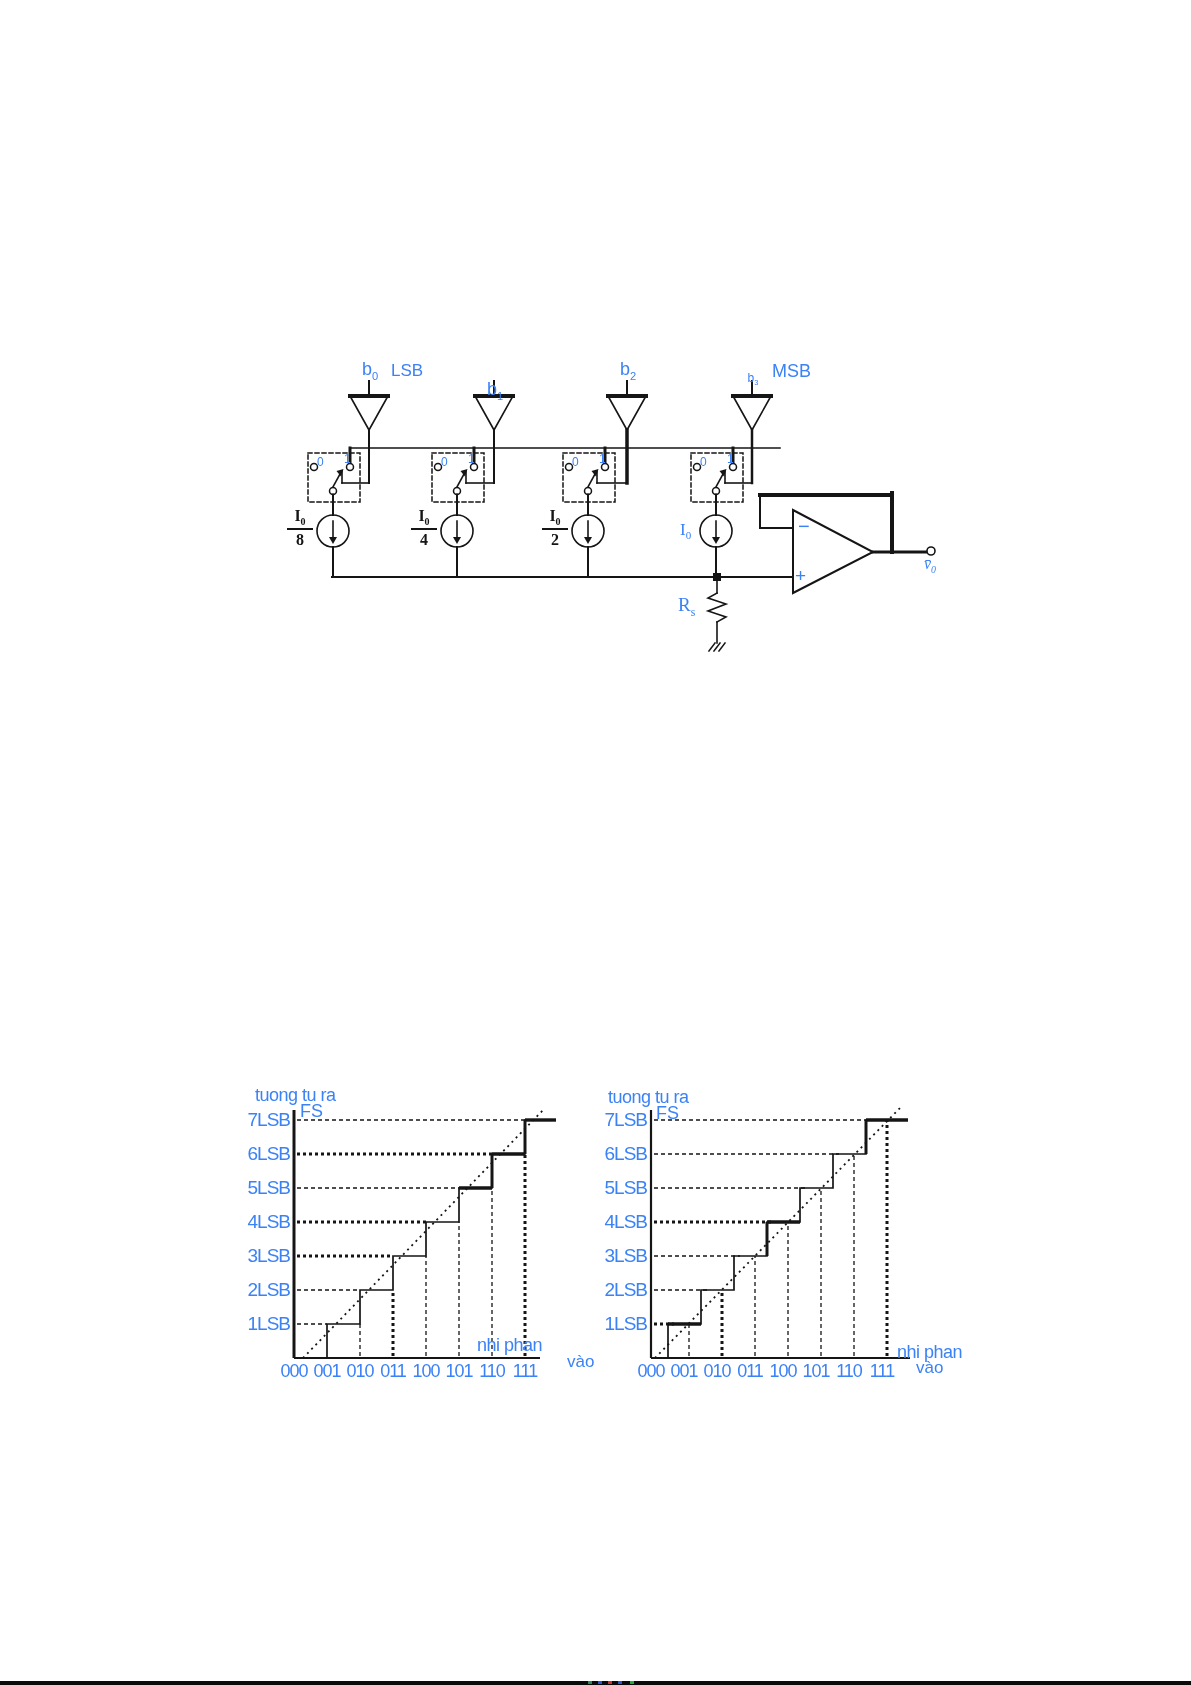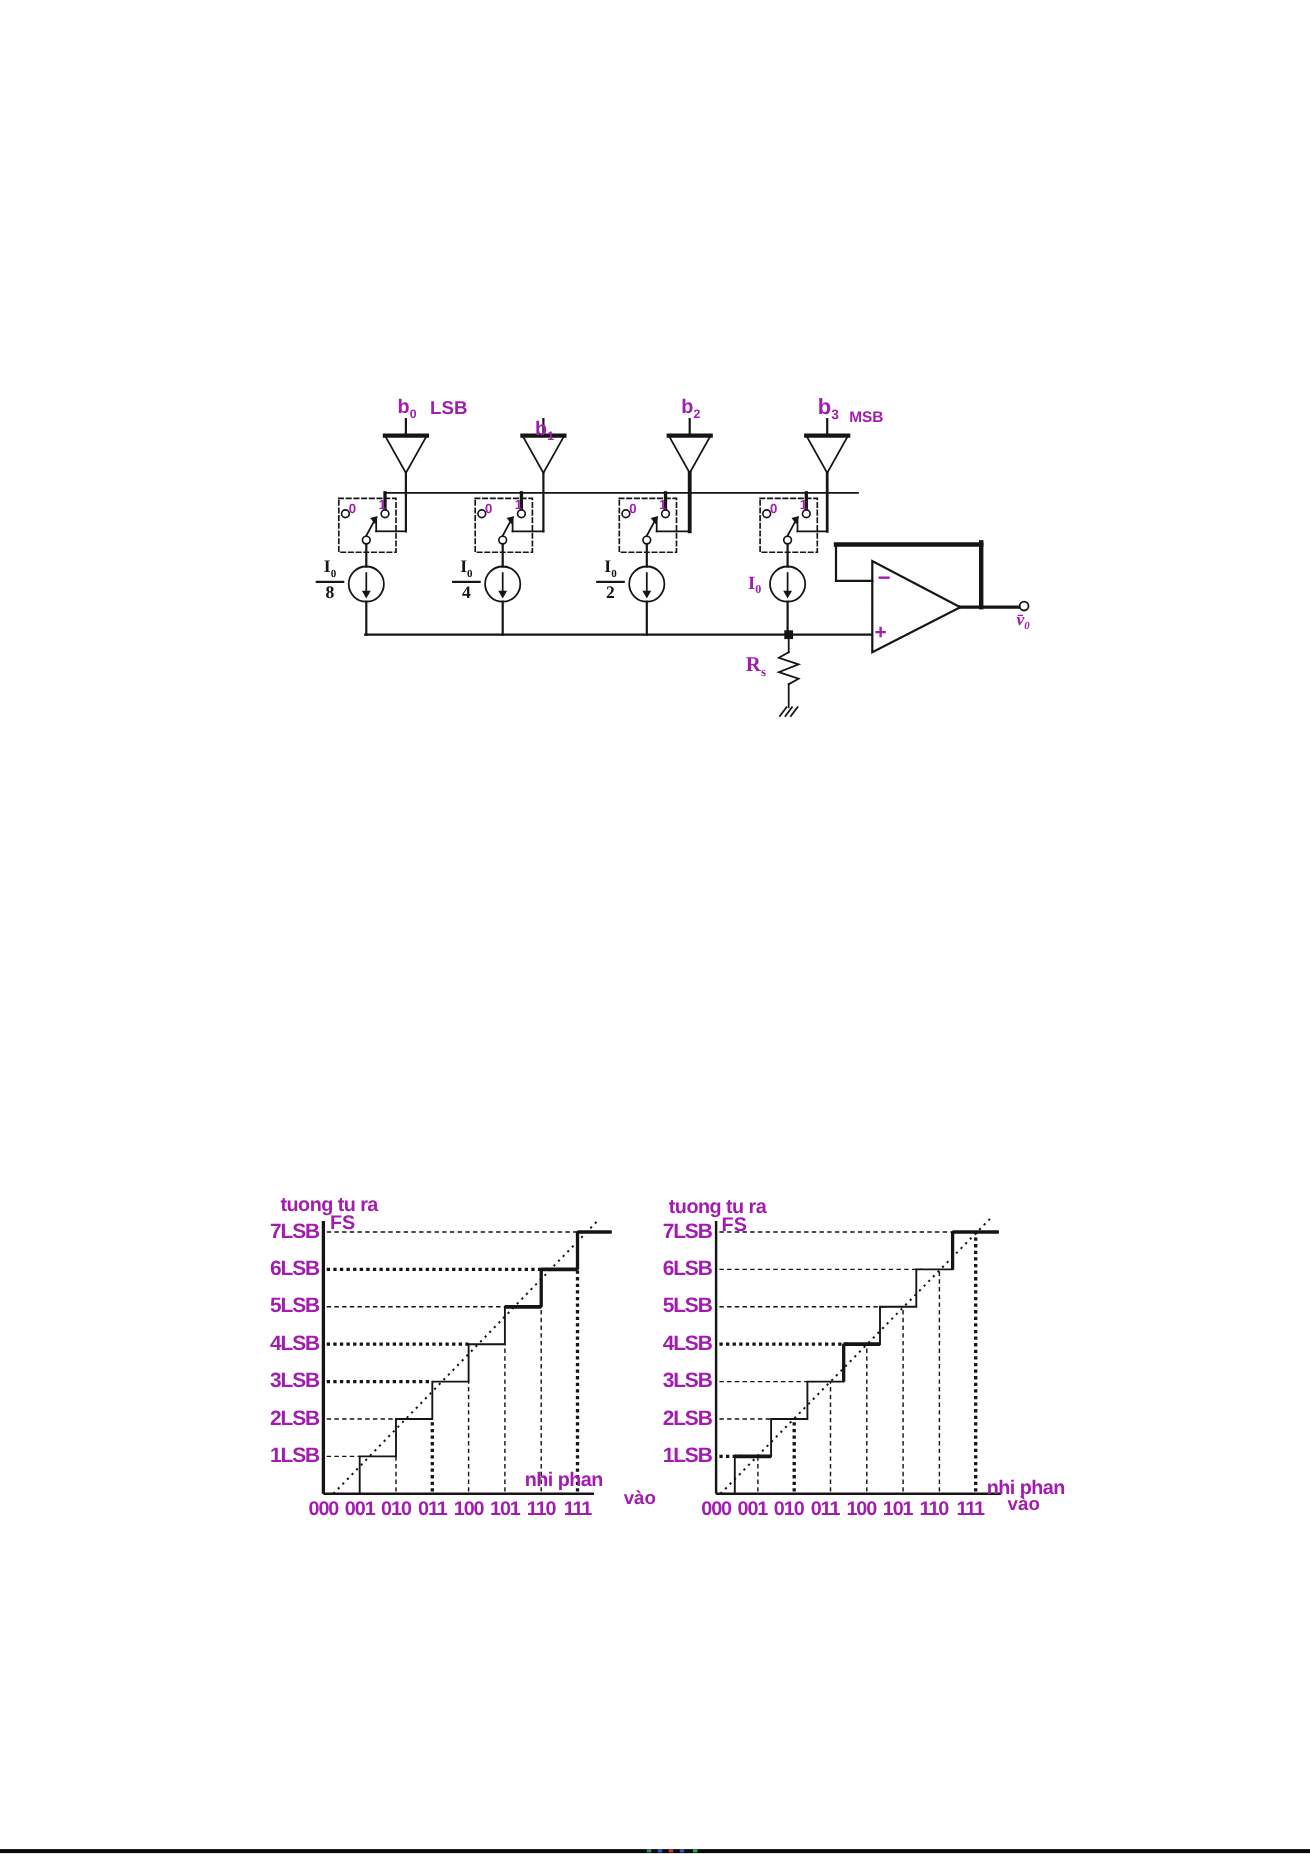--- a/index.html
+++ b/index.html
@@ -1,19 +1,19 @@
 <!DOCTYPE html>
 <html><head>
 <meta charset="utf-8">
 <style>
   html,body{margin:0;padding:0;background:#fff;}
   .page{position:relative;width:1191px;height:1685px;background:#ffffff;overflow:hidden;
         font-family:"Liberation Sans",sans-serif;color:#151515;}
   #art{position:absolute;left:0;top:0;}
-  .lbl{position:absolute;white-space:nowrap;font-weight:bold;color:#a21caf;line-height:1;}
+  .lbl{position:absolute;white-space:nowrap;font-weight:normal;color:#3b82f6;line-height:1;}
   .lbl sub{font-size:0.62em;line-height:0;}
   .serif{font-family:"Liberation Serif",serif;}
   .rt{text-align:right;}
   .frac{position:absolute;width:30px;text-align:center;font-family:"Liberation Serif",serif;
         font-weight:bold;font-size:16px;color:#151515;}
   .frac .bar{border-top:2.5px solid #151515;margin:1px 2px;}
   .bottom-bar{position:absolute;left:0;top:1681px;width:1191px;height:4px;background:#0a0a0a;}
   .dot{position:absolute;top:1681px;width:4px;height:3px;}
 </style>
 </head>
@@ -216,22 +216,22 @@
         <div>4</div>
       </div>
       <span class="lbl " style="left: 628px; top: 360px; font-size: 18px; transform: translateX(-50%);"><span>b</span><sub>2</sub></span>
       <span class="lbl " style="left: 572px; top: 456px; font-size: 12px;">0</span>
       <span class="lbl " style="left: 599px; top: 453px; font-size: 12px;">1</span>
       <div class="frac" style="left: 540px; top: 507px;">
         <div>I<sub style="font-size:10px">0</sub></div>
         <div class="bar"></div>
         <div>2</div>
       </div>
-      <span class="lbl " style="left: 753px; top: 360px; font-size: 20px; transform: translateX(-50%);"><span>b</span><sub>3</sub></span>
-      <span class="lbl " style="left: 772px; top: 372px; font-size: 14px;">MSB</span>
+      <span class="lbl " style="left: 753px; top: 372px; font-size: 12px; transform: translateX(-50%);"><span>b</span><sub>3</sub></span>
+      <span class="lbl " style="left: 772px; top: 362px; font-size: 18px;">MSB</span>
       <span class="lbl " style="left: 700px; top: 456px; font-size: 12px;">0</span>
       <span class="lbl " style="left: 727px; top: 453px; font-size: 12px;">1</span>
       <span class="lbl serif" style="left: 680px; top: 521px; font-size: 17px;">I<sub style="font-size:11px">0</sub></span>
       <span class="lbl rt" style="left: 207px; top: 1314px; font-size: 19px; letter-spacing: -1px; width: 83px; text-align: right;">1LSB</span>
       <span class="lbl rt" style="left: 207px; top: 1280px; font-size: 19px; letter-spacing: -1px; width: 83px; text-align: right;">2LSB</span>
       <span class="lbl rt" style="left: 207px; top: 1246px; font-size: 19px; letter-spacing: -1px; width: 83px; text-align: right;">3LSB</span>
       <span class="lbl rt" style="left: 207px; top: 1212px; font-size: 19px; letter-spacing: -1px; width: 83px; text-align: right;">4LSB</span>
       <span class="lbl rt" style="left: 207px; top: 1178px; font-size: 19px; letter-spacing: -1px; width: 83px; text-align: right;">5LSB</span>
       <span class="lbl rt" style="left: 207px; top: 1144px; font-size: 19px; letter-spacing: -1px; width: 83px; text-align: right;">6LSB</span>
       <span class="lbl rt" style="left: 207px; top: 1110px; font-size: 19px; letter-spacing: -1px; width: 83px; text-align: right;">7LSB</span>

